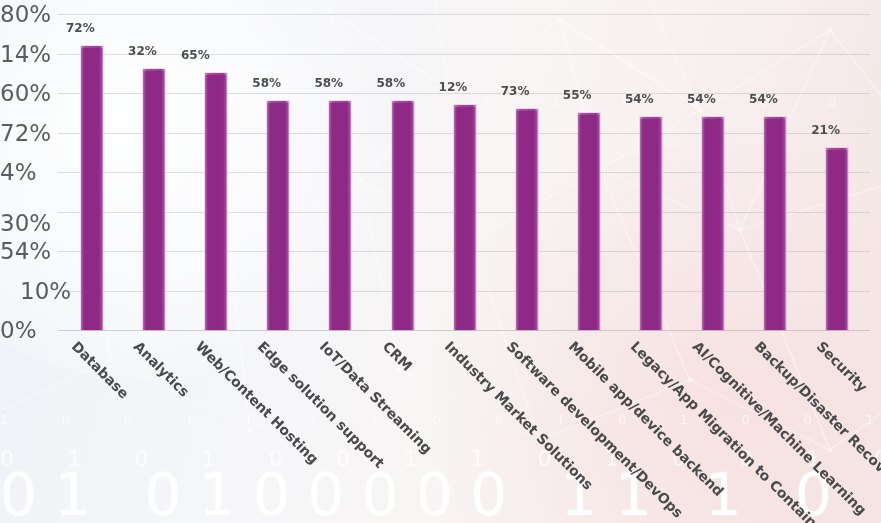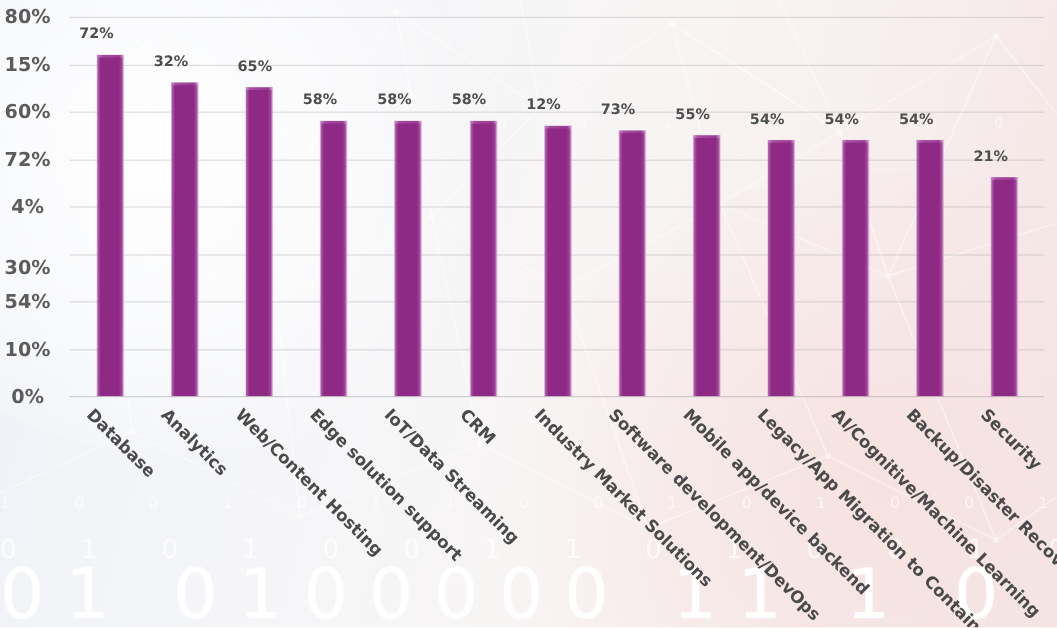--- a/index.html
+++ b/index.html
@@ -114,23 +114,23 @@
     background: rgba(150,150,155,0.30);
   }
   .gridline.baseline {
     background: rgba(150,150,155,0.42);
   }
 
   .ytick {
     position: absolute;
     left: 0;
     width: 46px;
-    text-align: center;
-    font-size: 16px;
-    font-weight: bold;
+    text-align: left;
+    font-size: 23px;
+    font-weight: normal;
     color: #5c5c5c;
     transform: translateY(-50%);
     font-family: "DejaVu Sans", sans-serif;
   }
 
   .bar {
     position: absolute;
     bottom: 0;
     width: 22px;
     background: linear-gradient(to right,
@@ -216,27 +216,27 @@
     </g>
   </svg>
 
   <div class="binary-row binary-tiny">0 1 1 0 0 1 0 1 1 0 0 1 0 1 0 0 1 1 0 1 0 0 1 0</div>
   <div class="binary-row binary-small">1 0 0 1 0 1 1 0 0 1 0 1 0 0 1 1 0 1 0 0 1 0 1 1 0</div>
   <div class="binary-row binary-mid">0 1 0  1 0 0 1 1 0 1 0 0 1 0 1 1 0 0 1 0 1</div>
   <div class="binary-row binary-big">01        0100000      11 1     0       1      0  0</div>
 
   <div id="yticks">
       <div class="ytick" style="top: 330px;">0%</div>
-      <div class="ytick" style="top: 290.5px;">10%</div>
+      <div class="ytick" style="top: 290.5px; padding-left: 20px;">10%</div>
       <div class="ytick" style="top: 251px;">54%</div>
       <div class="ytick" style="top: 223px;">30%</div>
       <div class="ytick" style="top: 172px;">4%</div>
       <div class="ytick" style="top: 132.5px;">72%</div>
       <div class="ytick" style="top: 93px;">60%</div>
-      <div class="ytick" style="top: 53.5px;">15%</div>
+      <div class="ytick" style="top: 53.5px;">14%</div>
       <div class="ytick" style="top: 14px;">80%</div>
     </div>
 
   <div class="plot">
     <div id="gridlines">
         <div class="gridline baseline" style="top: 316px;"></div>
         <div class="gridline" style="top: 276.5px;"></div>
         <div class="gridline" style="top: 237px;"></div>
         <div class="gridline" style="top: 197.5px;"></div>
         <div class="gridline" style="top: 158px;"></div>
@@ -258,21 +258,21 @@
         <div class="bar" title="Legacy/App Migration to Containers: 54%" style="left: 581.9px; height: 213.3px;"></div>
         <div class="bar" title="AI/Cognitive/Machine Learning: 54%" style="left: 644px; height: 213.3px;"></div>
         <div class="bar" title="Backup/Disaster Recovery: 54%" style="left: 706.1px; height: 213.3px;"></div>
         <div class="bar" title="Security: 46%" style="left: 768.2px; height: 181.7px;"></div>
       </div>
   </div>
 
   <div id="valuelabels">
       <div class="bar-label" style="left: 66px; top: 20.6px;">72%</div>
       <div class="bar-label" style="left: 128.1px; top: 44.3px;">32%</div>
-      <div class="bar-label" style="left: 198px; top: 48.25px;">65%</div>
+      <div class="bar-label" style="left: 181px; top: 48.25px;">65%</div>
       <div class="bar-label" style="left: 252.3px; top: 75.9px;">58%</div>
       <div class="bar-label" style="left: 314.4px; top: 75.9px;">58%</div>
       <div class="bar-label" style="left: 376.5px; top: 75.9px;">58%</div>
       <div class="bar-label" style="left: 438.6px; top: 79.85px;">12%</div>
       <div class="bar-label" style="left: 500.7px; top: 83.8px;">73%</div>
       <div class="bar-label" style="left: 562.8px; top: 87.75px;">55%</div>
       <div class="bar-label" style="left: 624.9px; top: 91.7px;">54%</div>
       <div class="bar-label" style="left: 687px; top: 91.7px;">54%</div>
       <div class="bar-label" style="left: 749.1px; top: 91.7px;">54%</div>
       <div class="bar-label" style="left: 811.2px; top: 123.3px;">21%</div>

